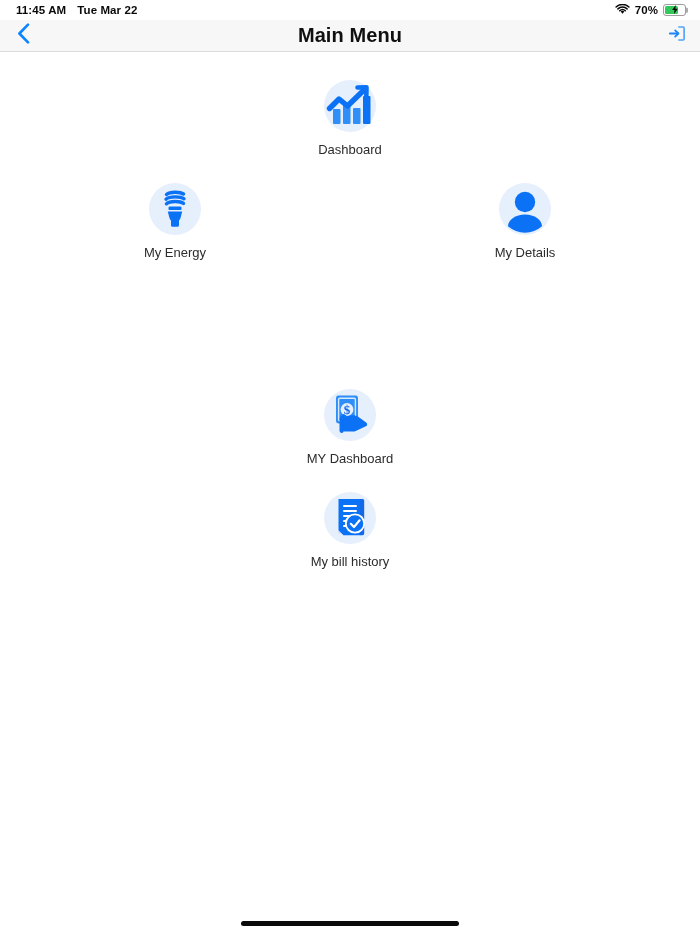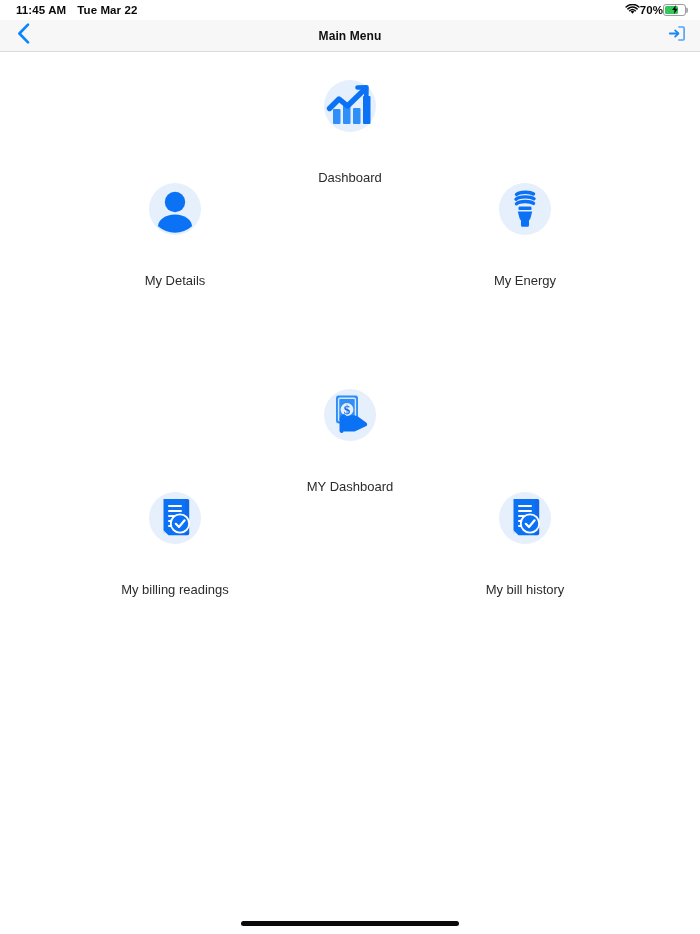--- a/index.html
+++ b/index.html
@@ -30,20 +30,21 @@
   }
   .status-left {
     display: flex;
     align-items: center;
     gap: 11px;
   }
   .status-spacer { flex: 1; }
   .status-right {
     display: flex;
     align-items: center;
+    gap: 5px;
   }
   .wifi-icon { display: block; }
   .battery {
     position: relative;
     width: 23px;
     height: 11.5px;
     border: 1px solid rgba(0,0,0,0.38);
     border-radius: 3px;
     box-sizing: border-box;
     display: flex;
@@ -91,21 +92,21 @@
     width: 34px;
     display: flex;
     align-items: center;
     justify-content: center;
     cursor: pointer;
   }
   .nav-title {
     position: absolute;
     left: 0; right: 0;
     text-align: center;
-    font-size: 12px;
+    font-size: 20px;
     font-weight: 700;
     color: #101010;
     letter-spacing: 0.1px;
   }
   .nav-logout {
     position: absolute;
     right: 8px;
     top: 0;
     bottom: 0;
     width: 32px;
@@ -123,21 +124,20 @@
     display: flex;
     height: 103px;
   }
   .menu-cell {
     flex: 1 1 0;
     display: flex;
     flex-direction: column;
     align-items: center;
     justify-content: flex-start;
     cursor: pointer;
-    gap: 28px;
   }
   .menu-cell.center-single {
     flex: 0 0 100%;
   }
   .icon-wrap {
     width: 56px;
     height: 56px;
     display: flex;
     align-items: center;
     justify-content: center;
@@ -233,42 +233,42 @@
       <div class="menu-label">Dashboard</div>
     </div>
 
   </div>
 
   <div class="menu-row">
     <div class="menu-cell">
       <div class="icon-wrap">
         <svg width="56" height="56" viewBox="0 0 56 56">
           <circle cx="28" cy="28" r="26" fill="#e6effc"></circle>
-          <circle cx="28" cy="21" r="10.2" fill="#0b72f5"></circle>
-          <path d="M28 33.5 c-9.4 0 -17 5.3 -17 11.8 a26 26 0 0 0 34 0 c0 -6.5 -7.6 -11.8 -17 -11.8 Z" fill="#0b72f5"></path>
-        </svg>
-      </div>
-      <div class="menu-label">My Details</div>
-    </div>
-
-    <div class="menu-cell">
-      <div class="icon-wrap">
-        <svg width="56" height="56" viewBox="0 0 56 56">
-          <circle cx="28" cy="28" r="26" fill="#e6effc"></circle>
           <g stroke="#0b72f5" stroke-width="3.4" fill="none" stroke-linecap="round">
             <path d="M19.5 13.5 C23 10.5 33 10.5 36.5 13"></path>
             <path d="M19 18.2 C22.5 15.2 33.5 15.2 37 17.8"></path>
             <path d="M19.5 22.8 C23 19.8 33 19.8 36.5 22.4"></path>
           </g>
           <rect x="21.5" y="25.5" width="13" height="3.6" rx="1.2" fill="#0b72f5"></rect>
           <path d="M20.8 30.5 h14.4 l-1.6 6.2 a6 6 0 0 1 -1.6 2.9 v4.6 a1.6 1.6 0 0 1 -1.6 1.6 h-4.8
                    a1.6 1.6 0 0 1 -1.6 -1.6 v-4.6 a6 6 0 0 1 -1.6 -2.9 Z" fill="#0b72f5"></path>
         </svg>
       </div>
       <div class="menu-label">My Energy</div>
+    </div>
+
+    <div class="menu-cell">
+      <div class="icon-wrap">
+        <svg width="56" height="56" viewBox="0 0 56 56">
+          <circle cx="28" cy="28" r="26" fill="#e6effc"></circle>
+          <circle cx="28" cy="21" r="10.2" fill="#0b72f5"></circle>
+          <path d="M28 33.5 c-9.4 0 -17 5.3 -17 11.8 a26 26 0 0 0 34 0 c0 -6.5 -7.6 -11.8 -17 -11.8 Z" fill="#0b72f5"></path>
+        </svg>
+      </div>
+      <div class="menu-label">My Details</div>
     </div>
   </div>
 
   <div class="menu-row">
 
   </div>
 
   <div class="menu-row">
 
     <div class="menu-cell">
@@ -284,55 +284,37 @@
                    c0 -1.6 1.6 -3 3.4 -3.6 Z" fill="#0b72f5"></path>
           <path d="M24.5 28.4 c-1.6 0.8 -2.6 2.4 -2.6 4.2 v11.2 c0 1.2 -1 2.2 -2.2 2.2
                    -1.2 0 -2.2 -1 -2.2 -2.2 V33 c0 -2.8 1.6 -5 4.2 -6.1 Z" fill="#0b72f5"></path>
         </svg>
       </div>
       <div class="menu-label">MY Dashboard</div>
     </div>
   </div>
 
   <div class="menu-row">
+
     <div class="menu-cell">
       <div class="icon-wrap">
         <svg width="56" height="56" viewBox="0 0 56 56">
           <circle cx="28" cy="28" r="26" fill="#e6effc"></circle>
           <path d="M16 41 L16 43.5 L21.5 43.5 L21.5 38.5 Z" fill="#cfe0f8"></path>
           <path d="M16.5 9 h21.5 a1.6 1.6 0 0 1 1.6 1.6 v33 a1.6 1.6 0 0 1 -1.6 1.6 h-16.5 l-5-5 Z" fill="#0b72f5"></path>
           <path d="M38 9 h2.6 a1.6 1.6 0 0 1 1.6 1.6 v33 a1.6 1.6 0 0 1 -1.6 1.6 H38 Z" fill="#1168e8"></path>
           <rect x="21" y="15" width="14" height="2.1" rx="1" fill="#ffffff"></rect>
           <rect x="21" y="20" width="14" height="2.1" rx="1" fill="#ffffff"></rect>
           <rect x="21" y="25" width="14" height="2.1" rx="1" fill="#ffffff"></rect>
           <rect x="21" y="30" width="8" height="2.1" rx="1" fill="#ffffff"></rect>
           <rect x="21" y="35" width="6" height="2.1" rx="1" fill="#ffffff"></rect>
           <circle cx="33" cy="33.5" r="9.2" fill="#0b72f5" stroke="#ffffff" stroke-width="1.8"></circle>
           <path d="M28.8 33.8 L32 37 L37.6 30.3" stroke="#ffffff" stroke-width="2.2" fill="none" stroke-linecap="round" stroke-linejoin="round"></path>
         </svg>
       </div>
-      <div class="menu-label">My billing readings</div>
-    </div>
-
-    <div class="menu-cell">
-      <div class="icon-wrap">
-        <svg width="56" height="56" viewBox="0 0 56 56">
-          <circle cx="28" cy="28" r="26" fill="#e6effc"></circle>
-          <path d="M16 41 L16 43.5 L21.5 43.5 L21.5 38.5 Z" fill="#cfe0f8"></path>
-          <path d="M16.5 9 h21.5 a1.6 1.6 0 0 1 1.6 1.6 v33 a1.6 1.6 0 0 1 -1.6 1.6 h-16.5 l-5-5 Z" fill="#0b72f5"></path>
-          <path d="M38 9 h2.6 a1.6 1.6 0 0 1 1.6 1.6 v33 a1.6 1.6 0 0 1 -1.6 1.6 H38 Z" fill="#1168e8"></path>
-          <rect x="21" y="15" width="14" height="2.1" rx="1" fill="#ffffff"></rect>
-          <rect x="21" y="20" width="14" height="2.1" rx="1" fill="#ffffff"></rect>
-          <rect x="21" y="25" width="14" height="2.1" rx="1" fill="#ffffff"></rect>
-          <rect x="21" y="30" width="8" height="2.1" rx="1" fill="#ffffff"></rect>
-          <rect x="21" y="35" width="6" height="2.1" rx="1" fill="#ffffff"></rect>
-          <circle cx="33" cy="33.5" r="9.2" fill="#0b72f5" stroke="#ffffff" stroke-width="1.8"></circle>
-          <path d="M28.8 33.8 L32 37 L37.6 30.3" stroke="#ffffff" stroke-width="2.2" fill="none" stroke-linecap="round" stroke-linejoin="round"></path>
-        </svg>
-      </div>
       <div class="menu-label">My bill history</div>
     </div>
   </div>
 
 
 </div>
 
 <div class="home-indicator"></div>
 
 </body></html>

